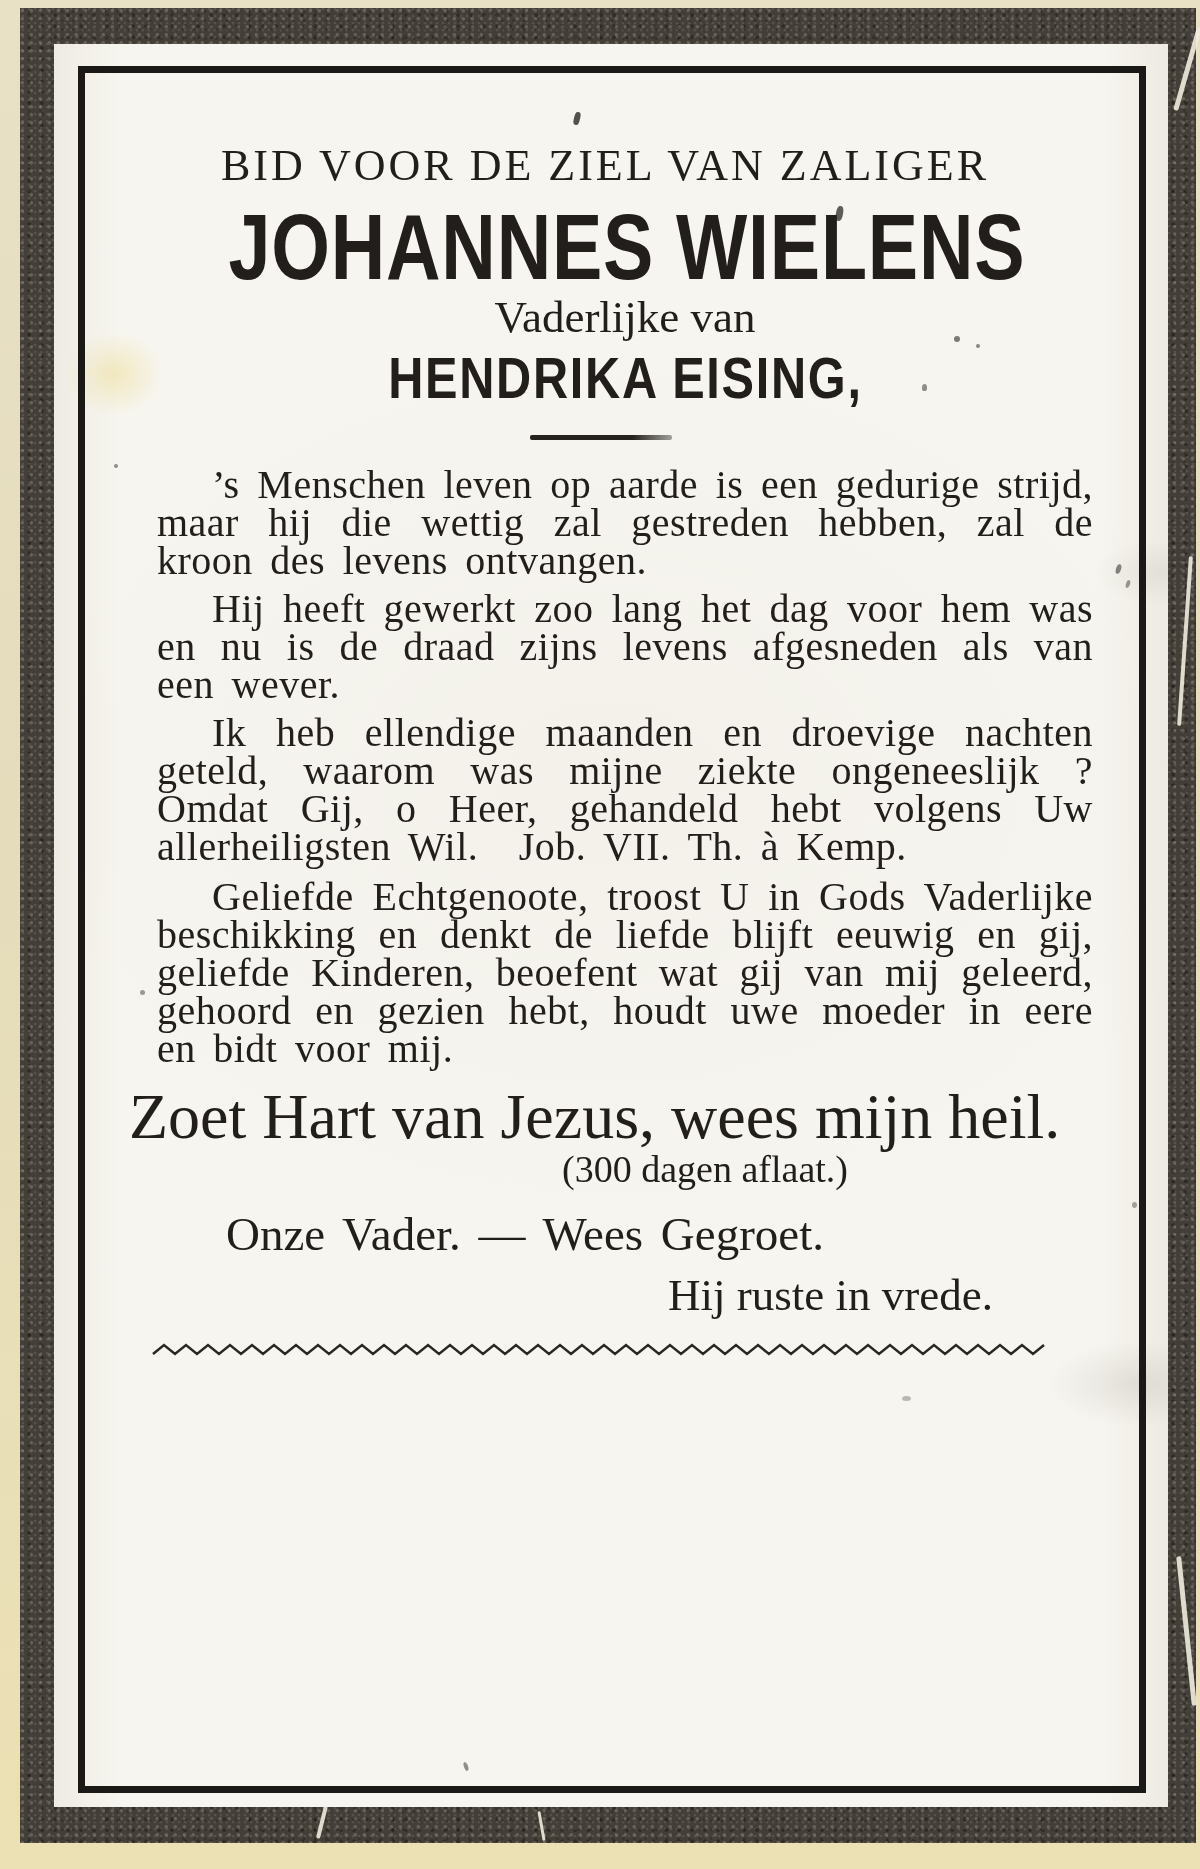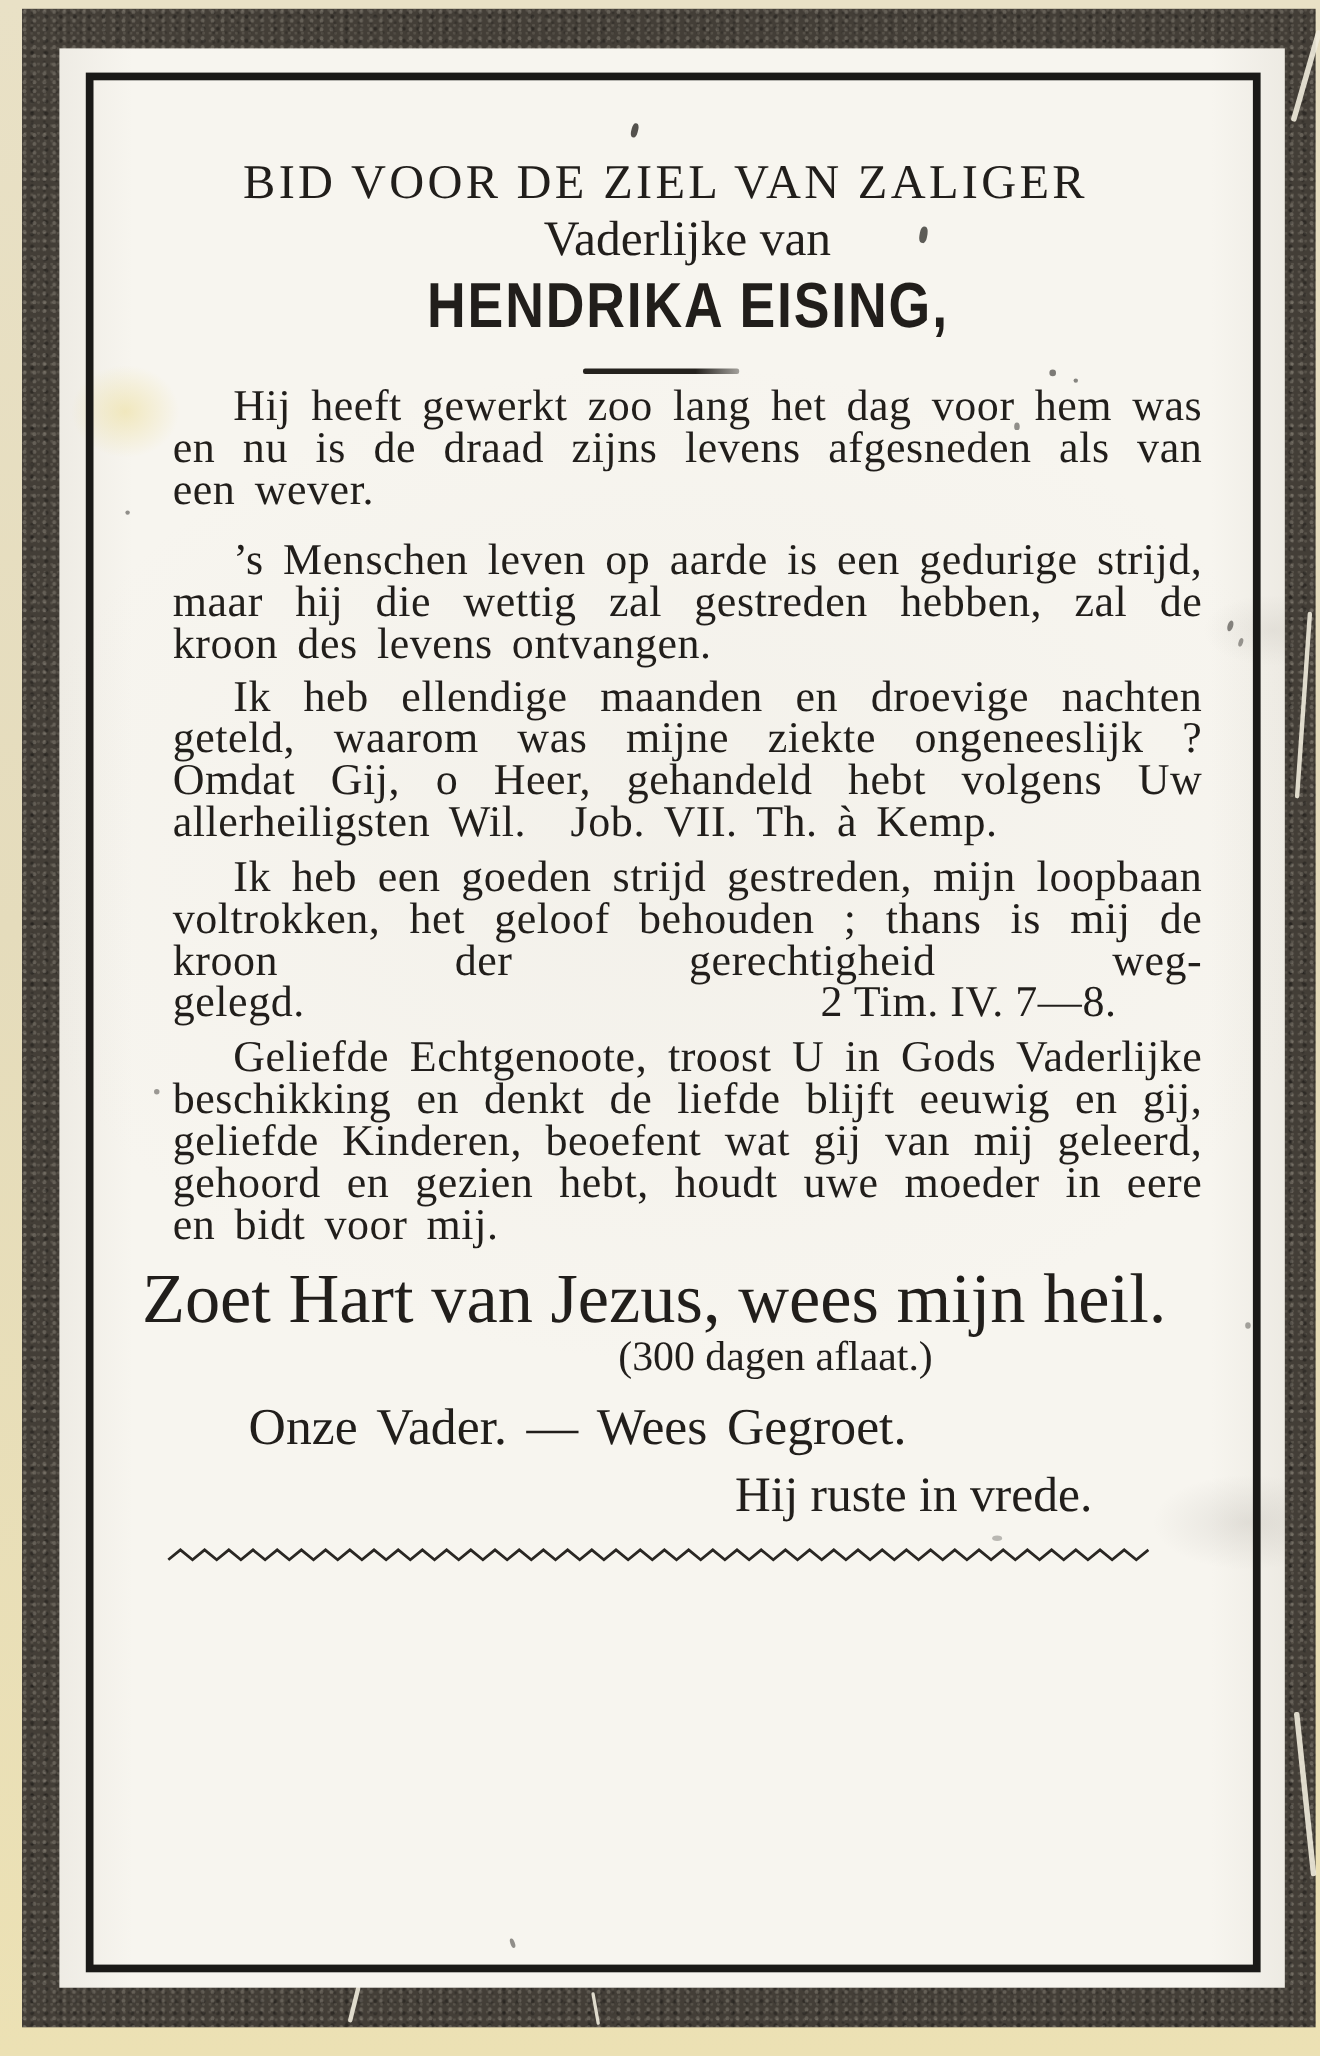--- a/index.html
+++ b/index.html
@@ -133,39 +133,33 @@
       <div class="speck" style="left:86px;top:946px;width:5px;height:5px;opacity:.45;"></div>
       <div class="speck" style="left:1078px;top:1158px;width:5px;height:6px;opacity:.4;"></div>
       <div class="speck" style="left:848px;top:1352px;width:9px;height:5px;opacity:.3;border-radius:50%;"></div>
       <div class="speck" style="left:410px;top:1718px;width:4px;height:9px;transform:rotate(-20deg);opacity:.5;"></div>
 
       <div class="inner">
         <div class="content">
 
           <h3 class="intro">BID VOOR DE ZIEL VAN ZALIGER</h3>
 
+          <h1 class="name"><span>JOHANNES WIELENS</span></h1>
 
           <div class="relation">Vaderlijke van</div>
 
           <h2 class="spouse"><span>HENDRIKA EISING,</span></h2>
 
 
           <div class="divider"></div>
 
+          <p class="bodytext para p1">’s Menschen leven op aarde is een gedurige strijd, maar hij die wettig zal gestreden hebben, zal de kroon des levens ontvangen.</p>
           <p class="bodytext para p2">Hij heeft gewerkt zoo lang het dag voor hem was en nu is de draad zijns levens afgesneden als van een wever.</p>
-          <p class="bodytext para p1">’s Menschen leven op aarde is een gedurige strijd, maar hij die wettig zal gestreden hebben, zal de kroon des levens ontvangen.</p>
           <p class="bodytext para p3">Ik heb ellendige maanden en droevige nachten geteld, waarom was mijne ziekte ongeneeslijk ? Omdat Gij, o Heer, gehandeld hebt volgens Uw allerheiligsten Wil. Job. VII. Th. à Kemp.</p>
 
-          <div class="verse">
-            <p class="bodytext verse-body">Ik heb een goeden strijd gestreden, mijn loopbaan voltrokken, het geloof behouden ; thans is mij de kroon der gerechtigheid weg-</p>
-            <div class="verse-last">
-              <span>gelegd.</span>
-              <span class="cite">2 Tim. IV. 7—8.</span>
-            </div>
-          </div>
 
           <p class="bodytext para p5">Geliefde Echtgenoote, troost U in Gods Vaderlijke beschikking en denkt de liefde blijft eeuwig en gij, geliefde Kinderen, beoefent wat gij van mij geleerd, gehoord en gezien hebt, houdt uwe moeder in eere en bidt voor mij.</p>
 
           <div class="prayer">Zoet Hart van Jezus, wees mijn heil.</div>
           <div class="indulgence">(300 dagen aflaat.)</div>
 
           <div class="closing1">Onze Vader. — Wees Gegroet.</div>
           <div class="closing2">Hij ruste in vrede.</div>
 
           <svg class="zigzag" width="905" height="16" viewBox="0 0 905 16">

